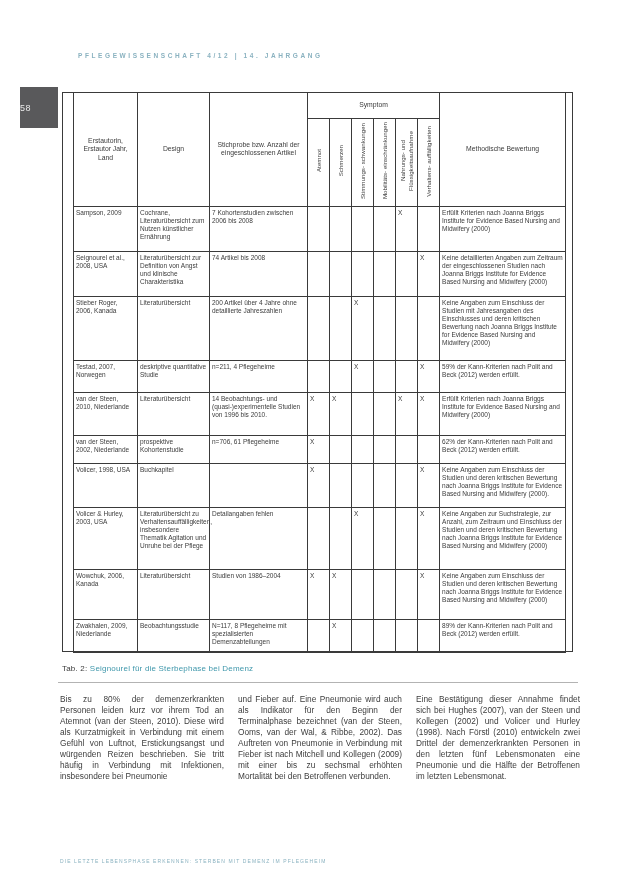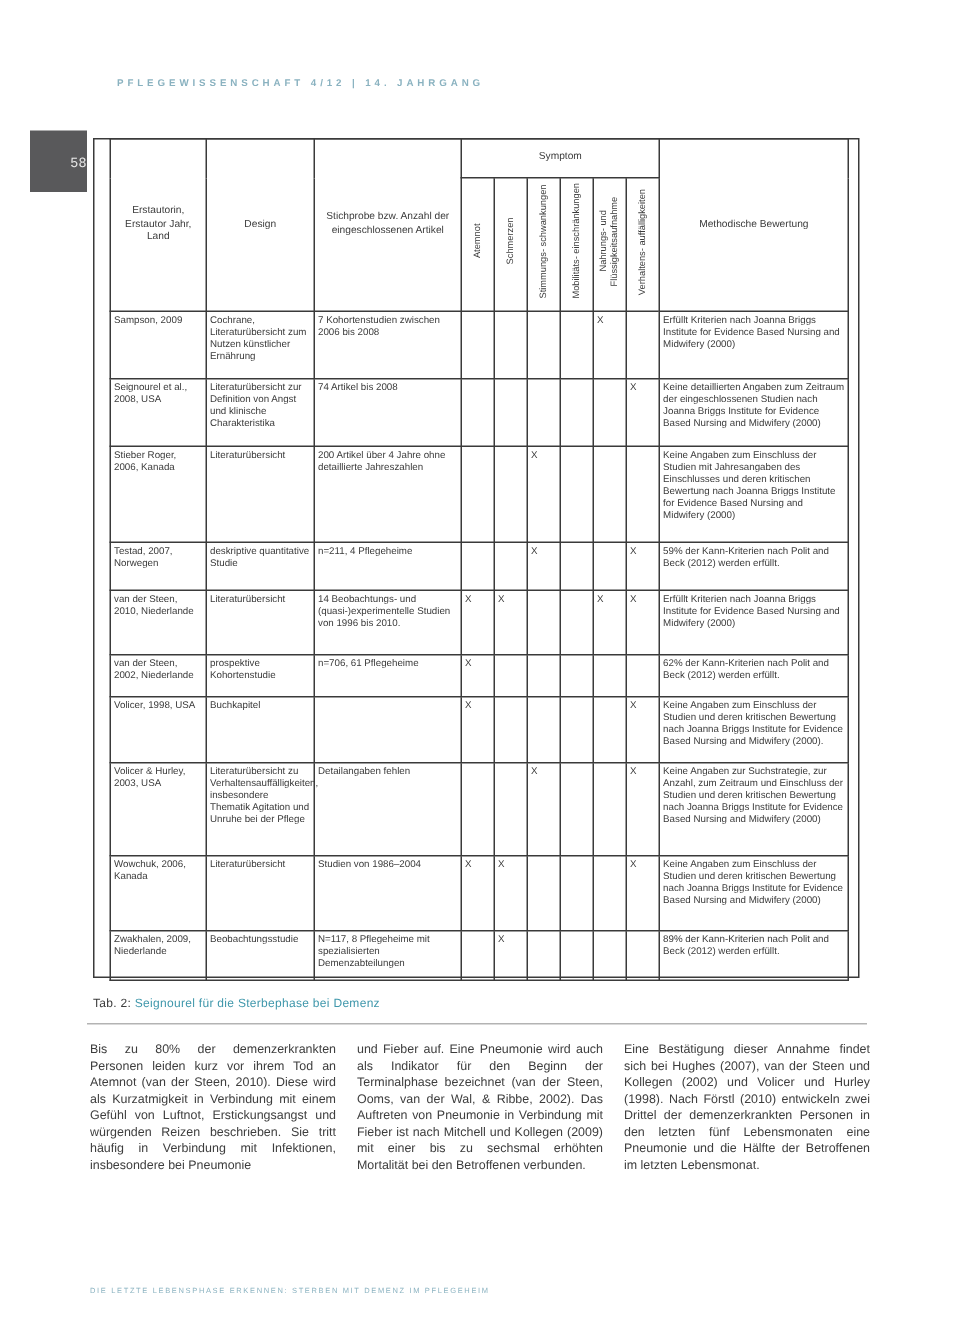--- a/index.html
+++ b/index.html
@@ -9,21 +9,21 @@
     overflow:hidden;
   }
   
   .journal-header{
     position:absolute;left:78px;top:52px;font-size:6.5px;letter-spacing:2.6px;
     color:#8ab2c0;font-weight:bold;text-transform:uppercase;
   }
   
   .pagebox{
     position:absolute;left:20px;top:87px;width:38px;height:41px;background:#59595b;
-    color:#e8e8e8;font-size:9px;display:flex;align-items:center;justify-content:flex-end;
+    color:#e8e8e8;font-size:9px;display:flex;align-items:center;justify-content:flex-start;
     letter-spacing:.5px;
   }
   
   .table-frame{
     position:absolute;left:62px;top:92px;width:511px;height:560px;
     border:1px solid #3a3a3a;box-sizing:border-box;
   }
   table.study{
     position:absolute;left:73px;top:92px;width:492px;
     border-collapse:collapse;table-layout:fixed;

